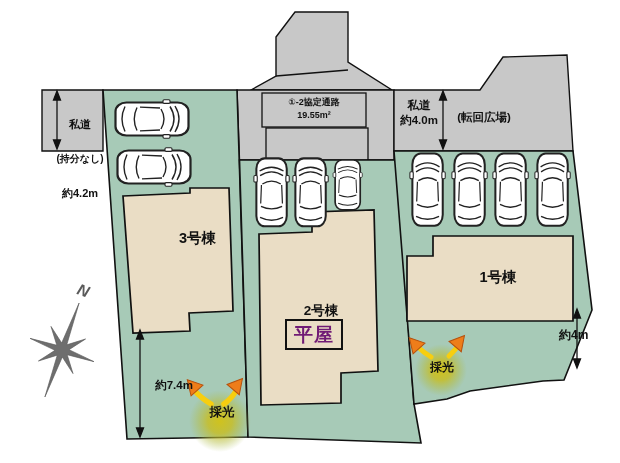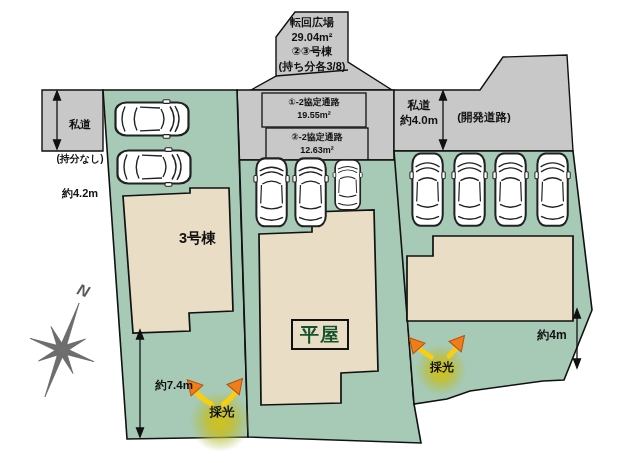--- a/index.html
+++ b/index.html
@@ -17,26 +17,26 @@
   #lbl-lroad .l1,#lbl-lroad .l3{font-size:11px;display:block;}
   #lbl-lroad .l2{font-size:10px;display:block;}
   #lbl-p1{left:263px;top:96px;width:102px;font-size:9px;line-height:1.45;}
   #lbl-p2{left:267px;top:131px;width:100px;font-size:9px;line-height:1.45;}
   #lbl-rroad{left:396px;top:98px;width:46px;font-size:11.5px;}
   #lbl-dev{left:446px;top:110px;width:76px;font-size:11.5px;}
   #lbl-b3{left:136px;top:229px;width:80px;font-size:14.5px;text-align:right;}
   #lbl-b2{left:281px;top:302px;width:80px;font-size:13.5px;}
   #lbl-b1{left:458px;top:268px;width:80px;font-size:14.5px;}
   #hiraya{
-    position:absolute;left:291px;top:319px;width:54px;height:27px;
+    position:absolute;left:285px;top:319px;width:54px;height:27px;
     border:2px solid #111;display:flex;align-items:center;justify-content:center;
-    font-weight:bold;font-size:19px;color:#14532d;letter-spacing:1px;
+    font-weight:bold;font-size:19px;color:#701a75;letter-spacing:1px;
   }
   #lbl-d74{left:144px;top:378px;width:60px;font-size:11.5px;text-align:center;}
-  #lbl-d4{left:531px;top:328px;width:42px;font-size:12px;text-align:center;}
+  #lbl-d4{left:559px;top:328px;width:42px;font-size:12px;text-align:left;}
   #lbl-s1{left:196px;top:404px;width:52px;font-size:12.5px;}
   #lbl-s2{left:418px;top:360px;width:48px;font-size:12px;}
   #lbl-n{left:70px;top:281px;width:26px;font-size:16px;color:#5a5a5a;
          transform:rotate(20deg);font-style:italic;}
 </style>
 </head>
 <body>
 
 <div class="stage">
 
@@ -124,36 +124,32 @@
       <use href="#rayHead" transform="translate(237,385) rotate(40)" fill="#ee7d1a" stroke="#b5500d" stroke-width="1"></use>
     </g>
     <g>
       <path d="M431,357 Q423,352 418,347" fill="none" stroke="#f7ce10" stroke-width="5" stroke-linecap="round"></path>
       <path d="M449,356 Q455,350 458,346" fill="none" stroke="#f7ce10" stroke-width="5" stroke-linecap="round"></path>
       <use href="#rayHead" transform="translate(415,344) rotate(-42)" fill="#ee7d1a" stroke="#b5500d" stroke-width="1"></use>
       <use href="#rayHead" transform="translate(459,342) rotate(40)" fill="#ee7d1a" stroke="#b5500d" stroke-width="1"></use>
     </g>
   </svg>
 
-  <div class="lbl" id="lbl-turn">転回広場
-29.04m²
-②③号棟
-(持ち分各3/8)</div>
   <div class="lbl" id="lbl-lroad">
     <span class="l1">私道</span>
     <span class="l2">(持分なし)</span>
     <span class="l3">約4.2m</span>
   </div>
   <div class="lbl" id="lbl-p1">①-2協定通路
 19.55m²</div>
-  <div class="lbl" id="lbl-p2">②-2協定通路
-12.63m²</div>
   <div class="lbl" id="lbl-rroad">私道
 約4.0m</div>
-  <div class="lbl" id="lbl-dev">(開発道路)</div>
+  <div class="lbl" id="lbl-dev">(転回広場)</div>
   <div class="lbl" id="lbl-b3">3号棟</div>
+  <div class="lbl" id="lbl-b2">2号棟</div>
   <div id="hiraya">平屋</div>
+  <div class="lbl" id="lbl-b1">1号棟</div>
   <div class="lbl" id="lbl-d74">約7.4m</div>
   <div class="lbl" id="lbl-d4">約4m</div>
   <div class="lbl" id="lbl-s1">採光</div>
   <div class="lbl" id="lbl-s2">採光</div>
   <div class="lbl" id="lbl-n">N</div>
 </div>
 
 </body></html>

